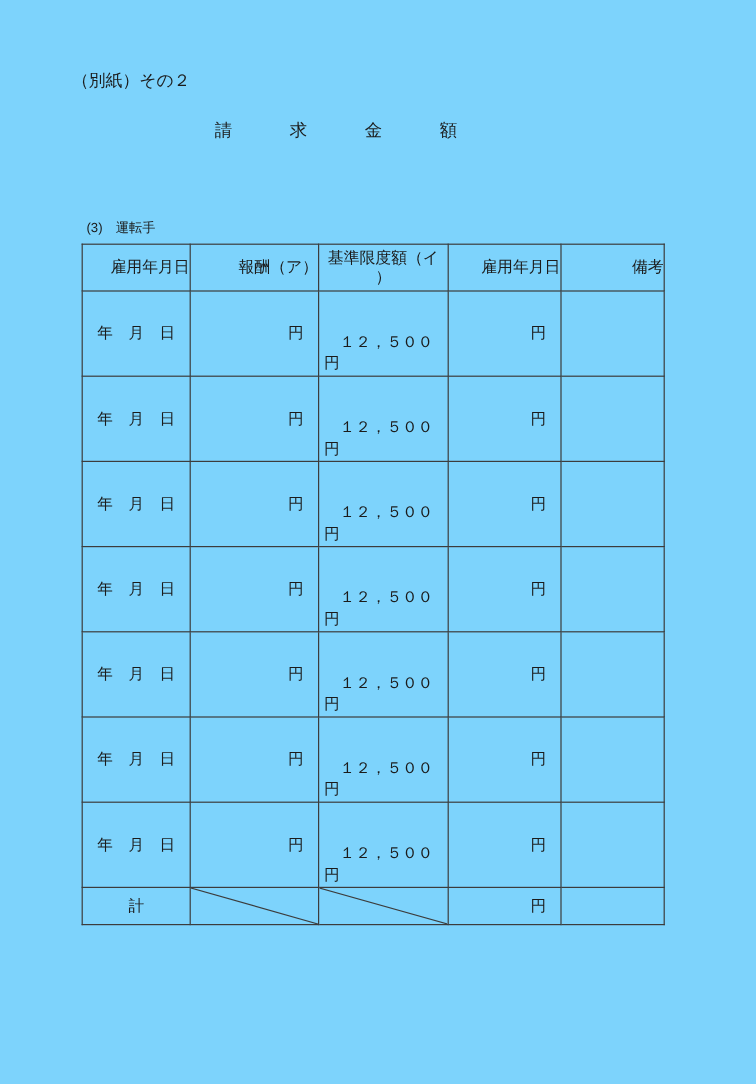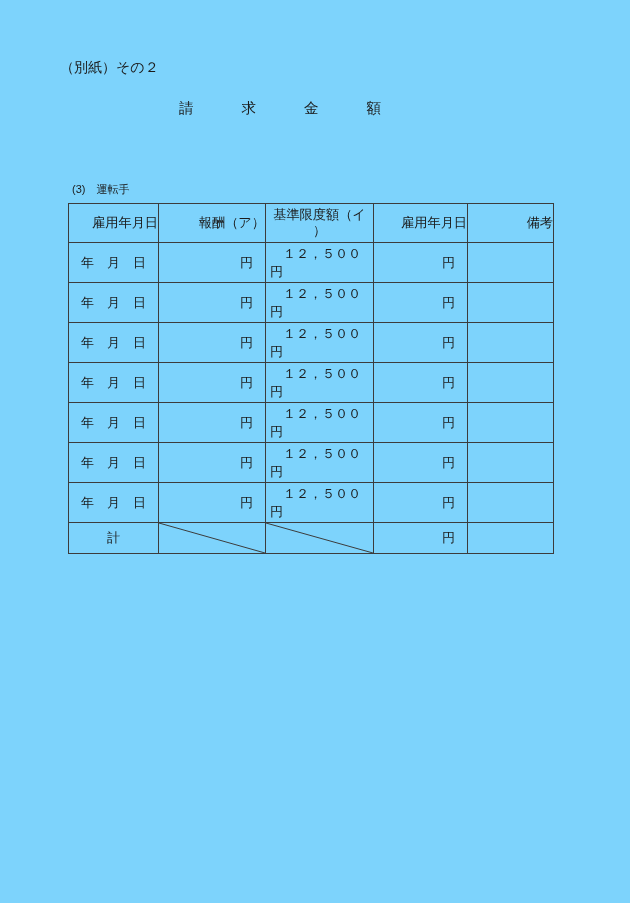--- a/index.html
+++ b/index.html
@@ -69,21 +69,21 @@
   .form-table tr.total-row { height: 31px; }
   .form-table th { text-align: right; font-size: 13.2px; }
   th.limit-header {
     text-align: center;
     padding: 2px 4px;
     line-height: 16px;
   }
   td.cell-date { text-align: center; }
   td.cell-yen { text-align: right; padding-right: 12px; }
   td.cell-limit { padding: 1px 4px; line-height: 18px; }
-  td.cell-limit .limit-value { text-indent: 13px; white-space: nowrap; }
+  td.cell-limit .limit-value { text-indent: 13px; white-space: nowrap; margin-top: 32px; }
   td.cell-total-label { text-align: center; }
   td.cell-diagonal { position: relative; padding: 0; }
   td.cell-diagonal svg {
     position: absolute;
     left: 0; top: 0;
     width: 100%; height: 100%;
     display: block;
   }
   .footnote {
     position: absolute;

